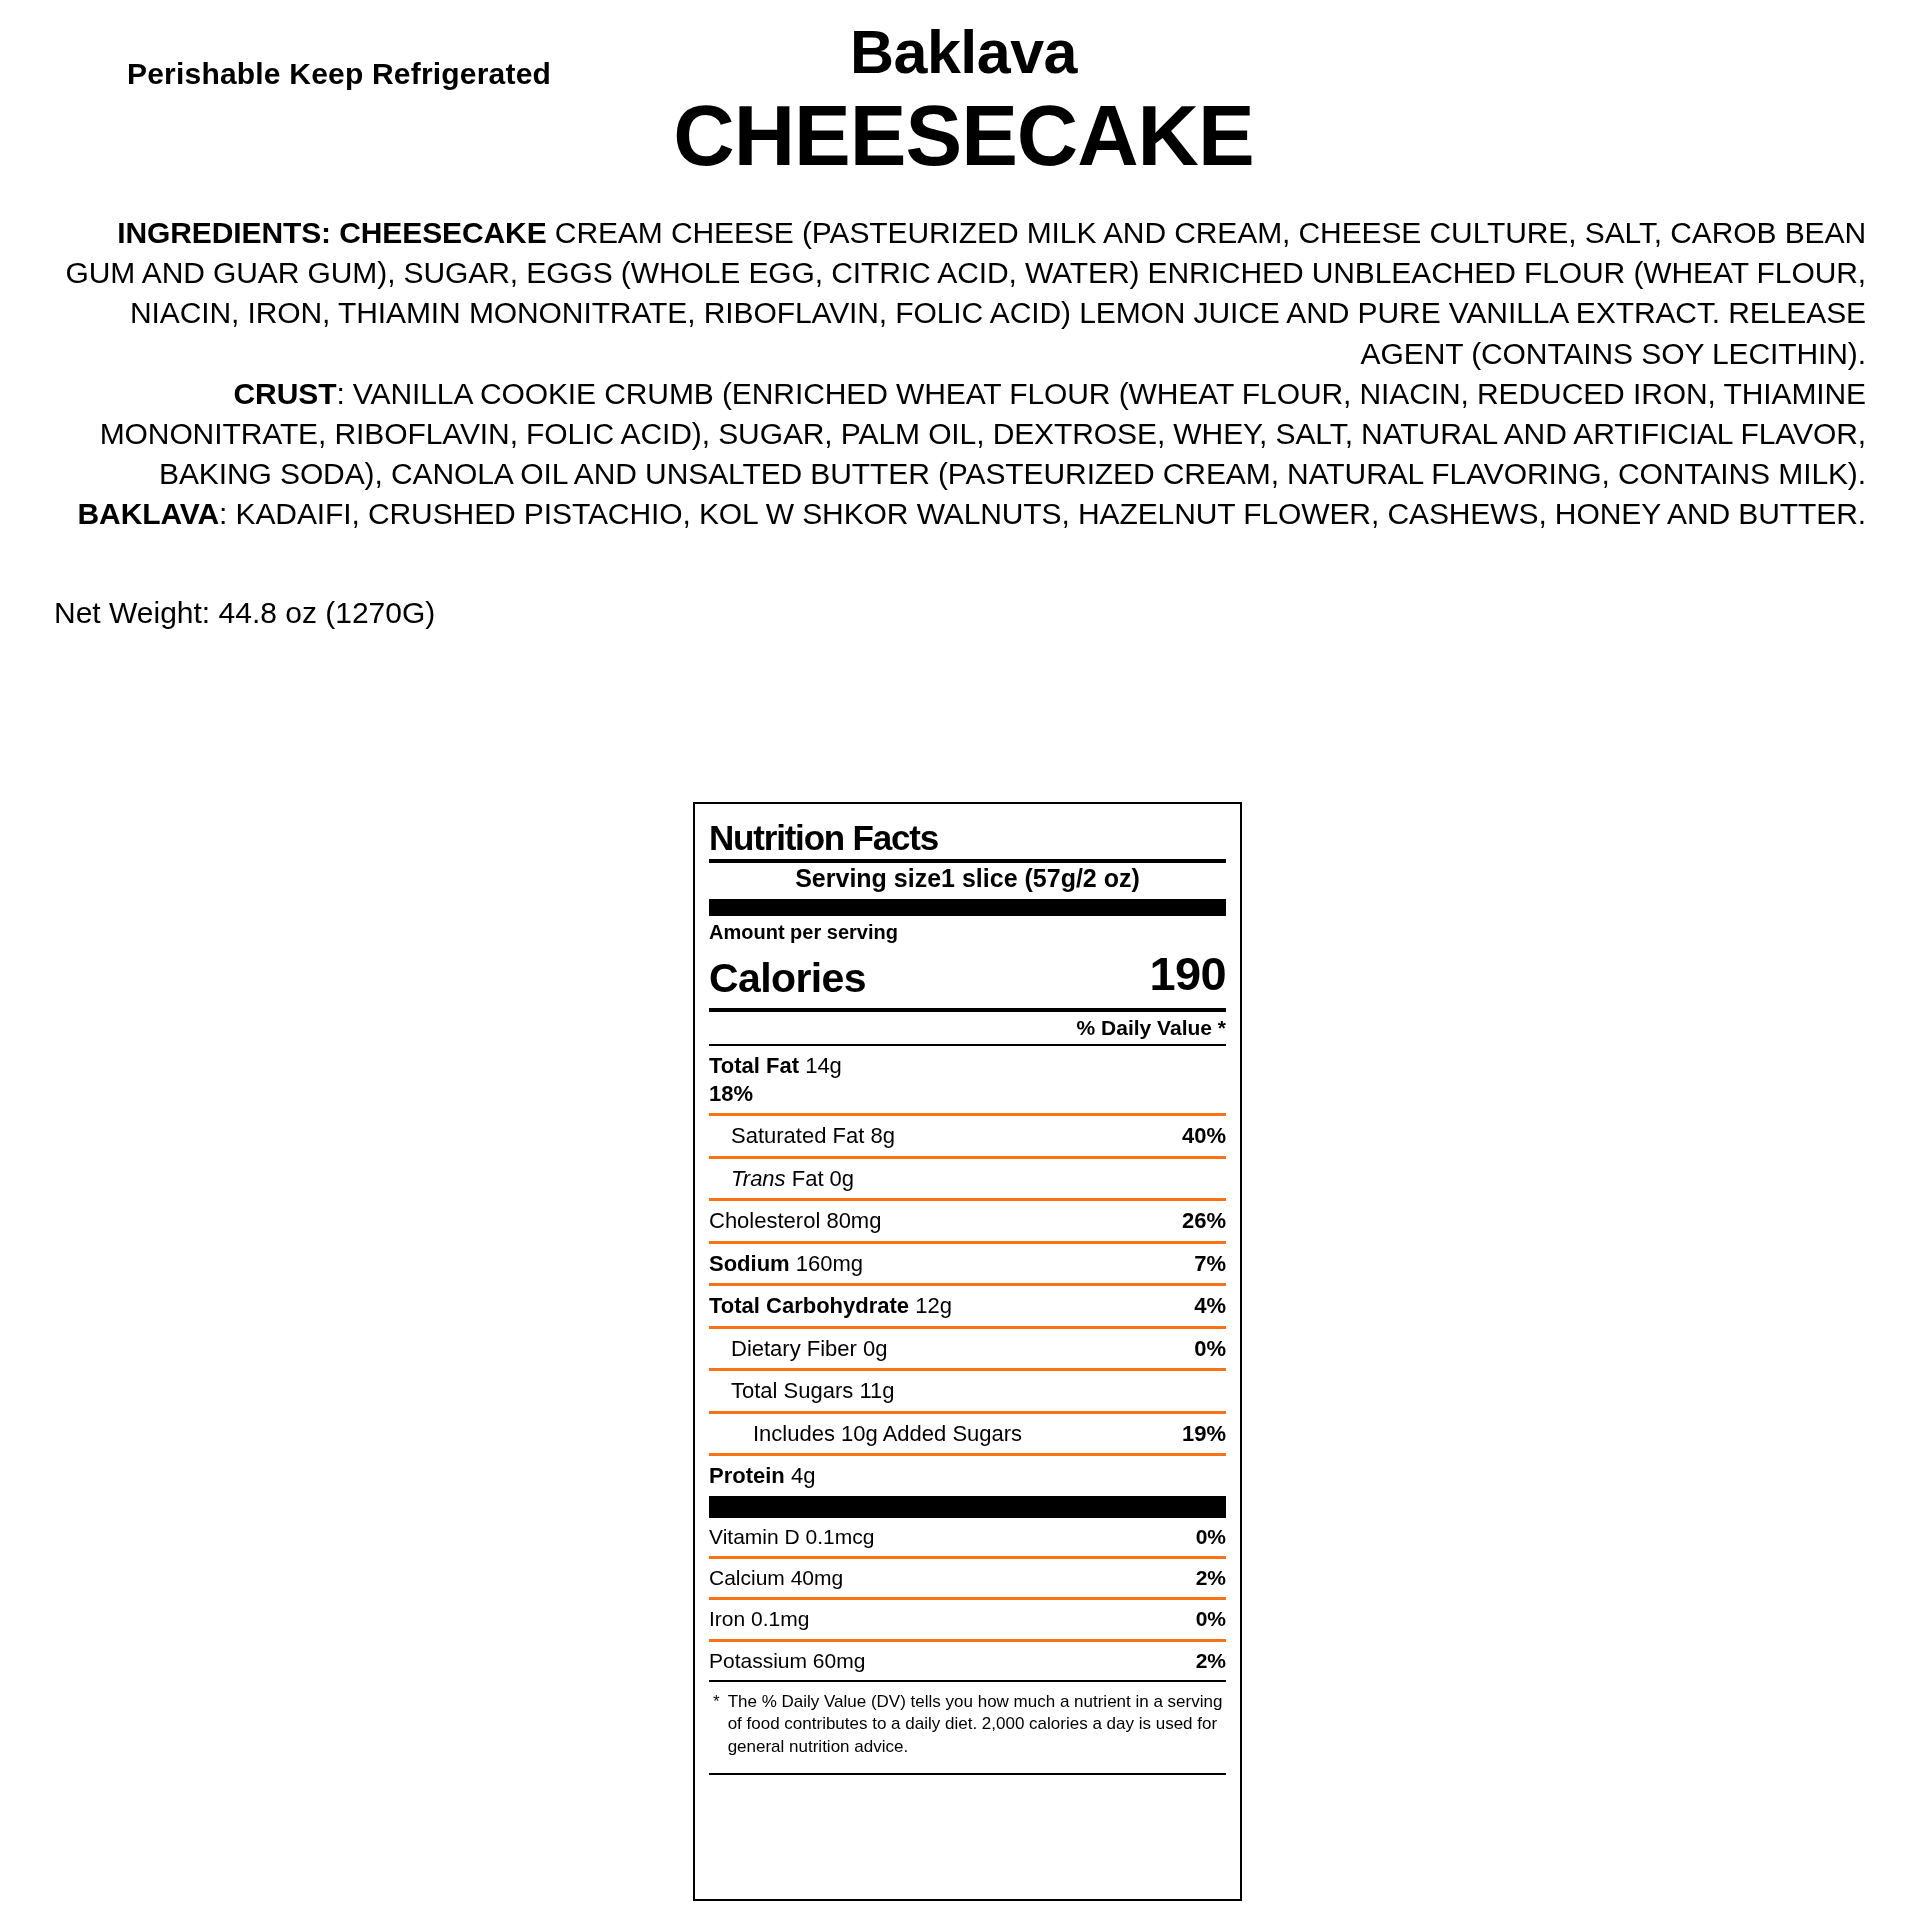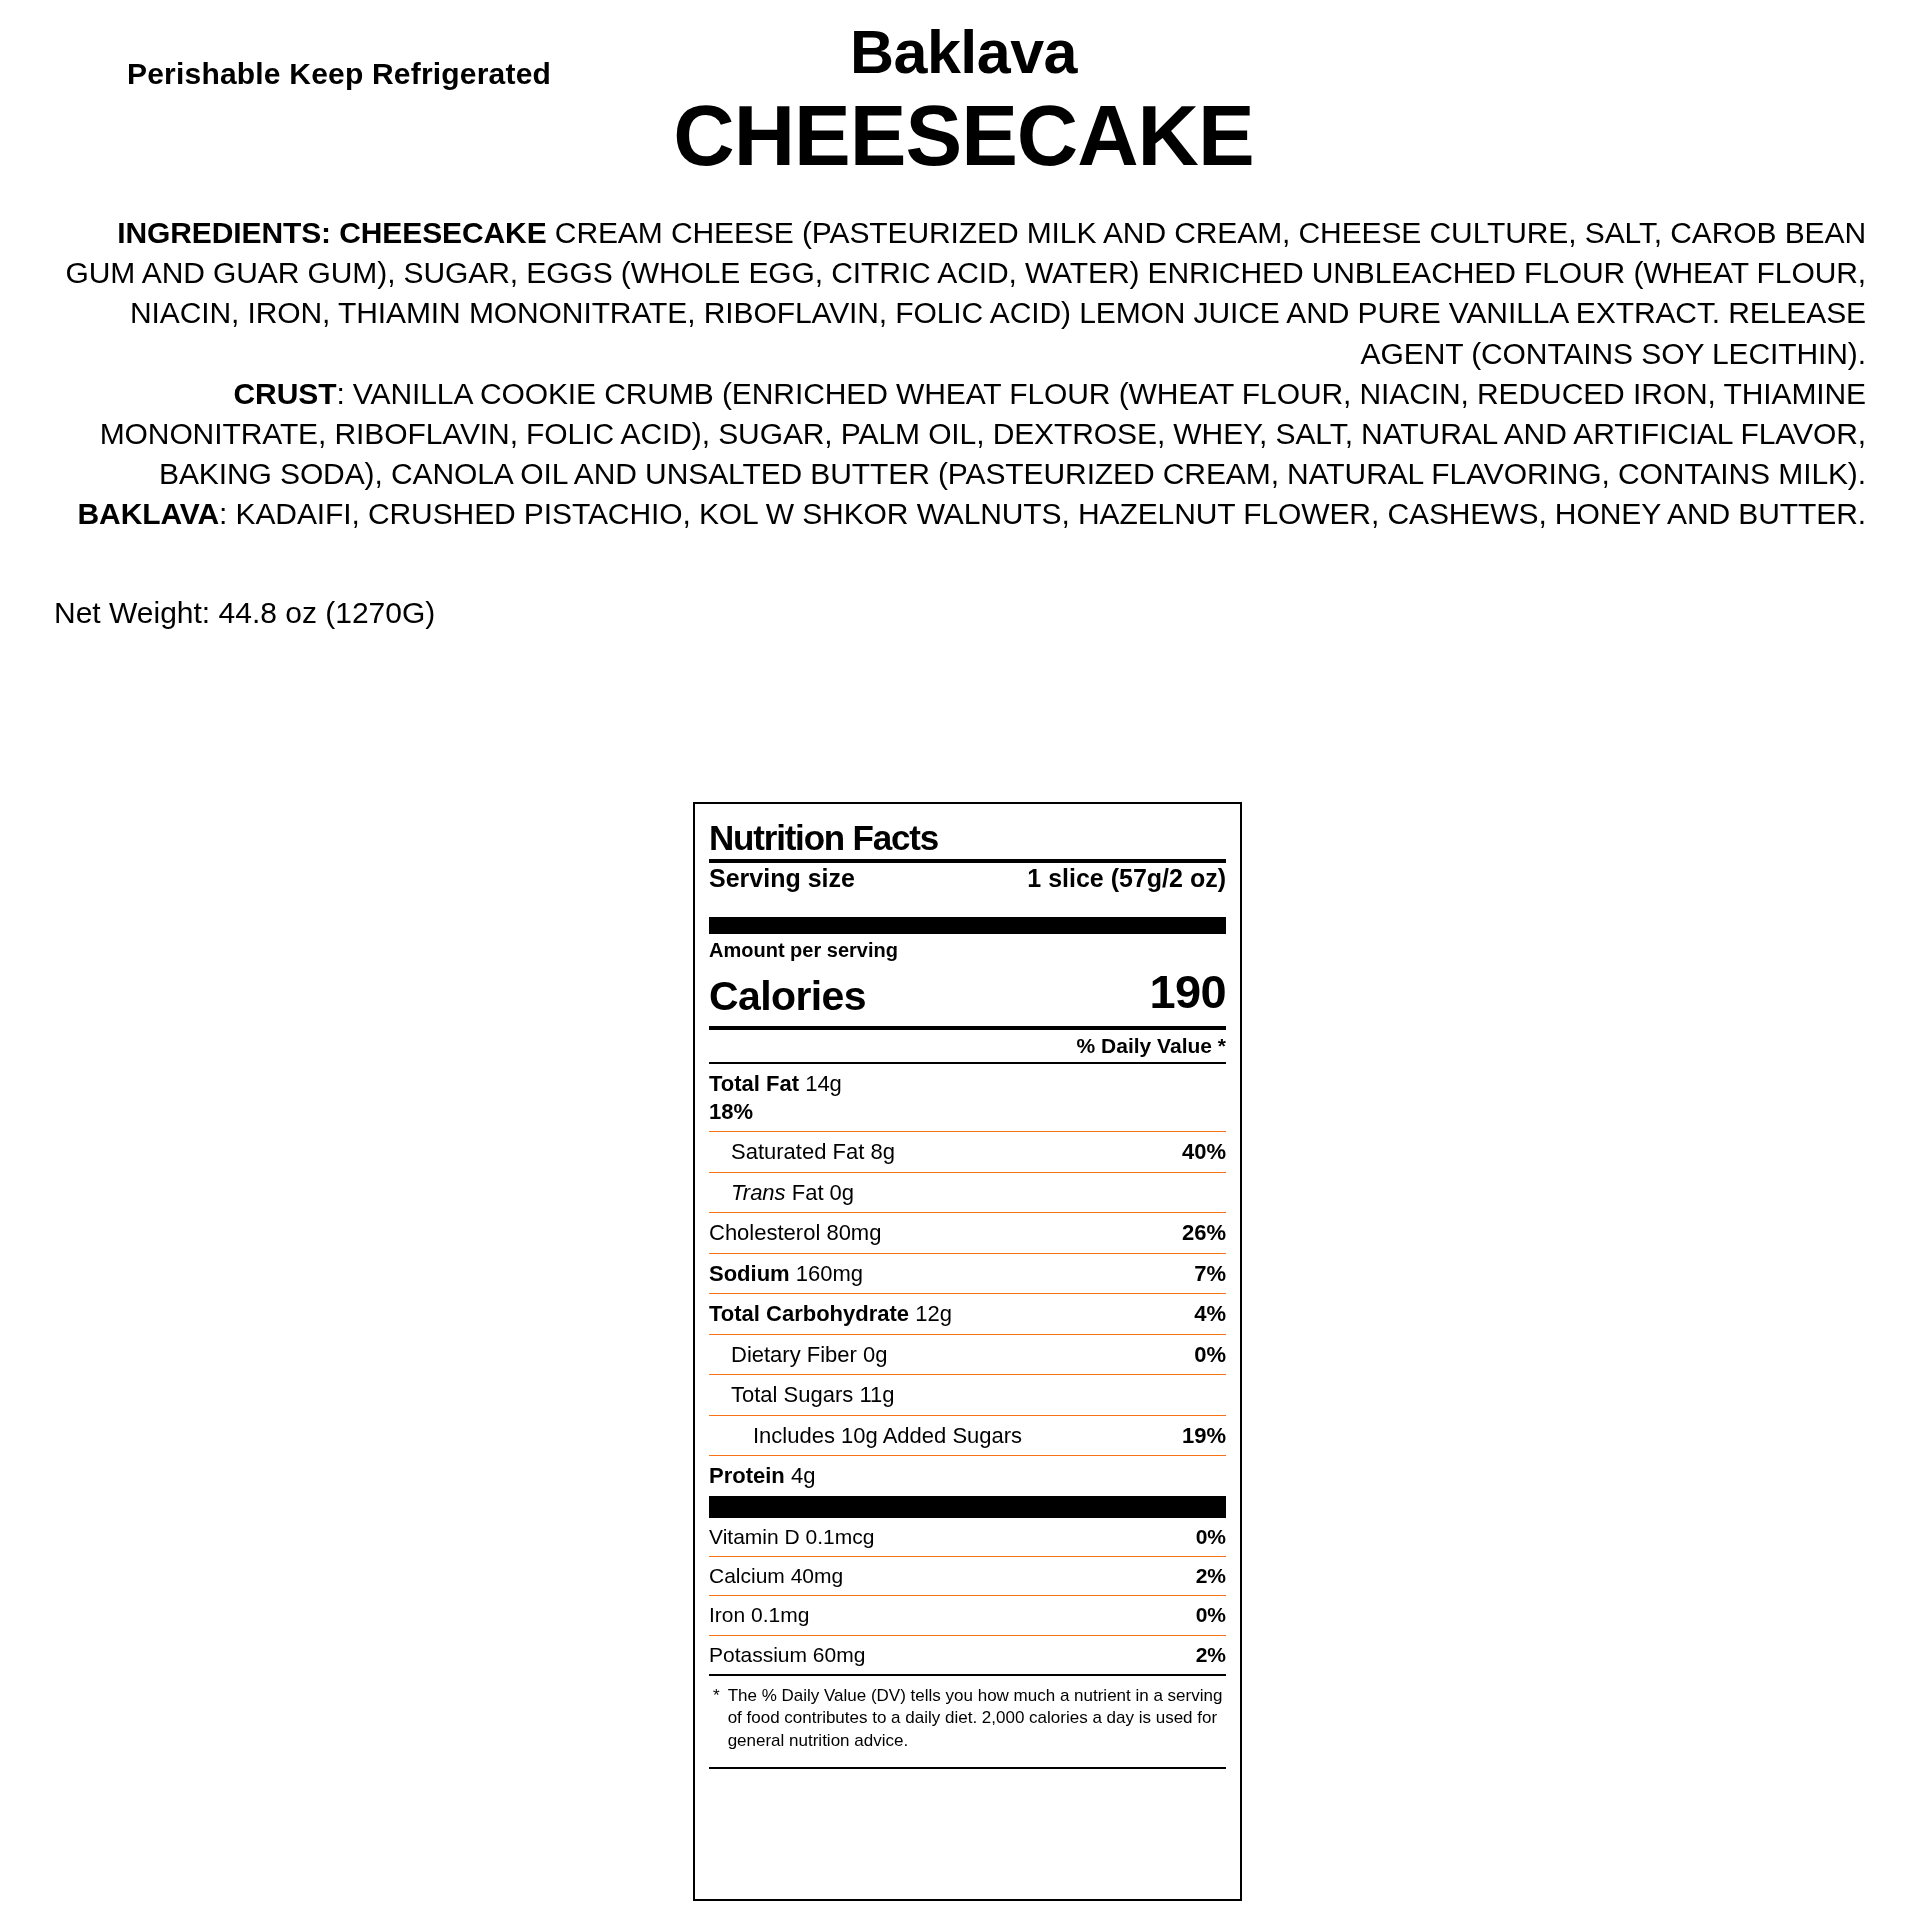--- a/index.html
+++ b/index.html
@@ -111,24 +111,24 @@
   .rule-med  { border-top: 4px solid #000; }
   .rule-thick{ border-top: 17px solid #000; }
   .rule-black{ border-top: 22px solid #000; }
 
   .nf-servings {
     font-size: 23px;
     padding: 4px 0 1px 0;
   }
   .nf-serving-size {
     display: flex;
-    justify-content: space-between;
+    justify-content: center;
     font-size: 25px;
     font-weight: bold;
-    padding-bottom: 23px;
+    padding-bottom: 5px;
   }
   .nf-amount {
     font-size: 20px;
     font-weight: bold;
     padding-top: 4px;
   }
   .nf-calories {
     display: flex;
     justify-content: space-between;
     align-items: flex-end;
@@ -148,21 +148,21 @@
     text-align: right;
     font-size: 21px;
     font-weight: bold;
     padding: 3px 0 3px 0;
   }
   .nf-row {
     display: flex;
     justify-content: space-between;
     padding: 6px 0 6px 0;
     font-size: 22px;
-    border-top: 1px solid #f97316;
+    border-top: 3px solid #f97316;
   }
   .nf-row.first { border-top: 2.5px solid #000; flex-direction: column; }
   .indent1 { padding-left: 22px; }
   .indent2 { padding-left: 44px; }
   .italic { font-style: italic; }
   .nf-row .dv { font-weight: bold; }
 
   .nf-vitamins .nf-row { font-size: 21px; }
 
   .nf-footnote {

